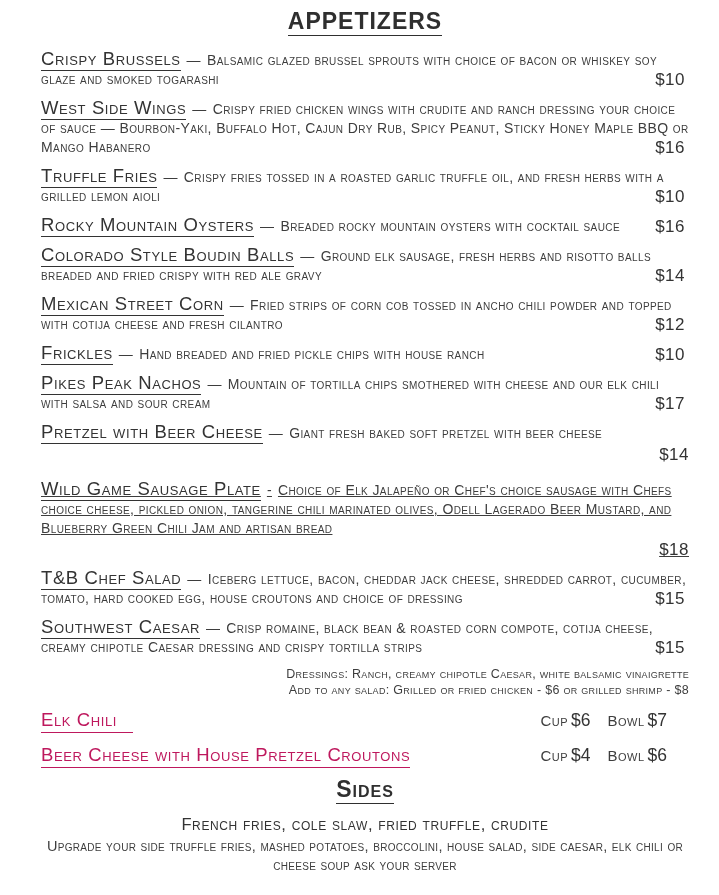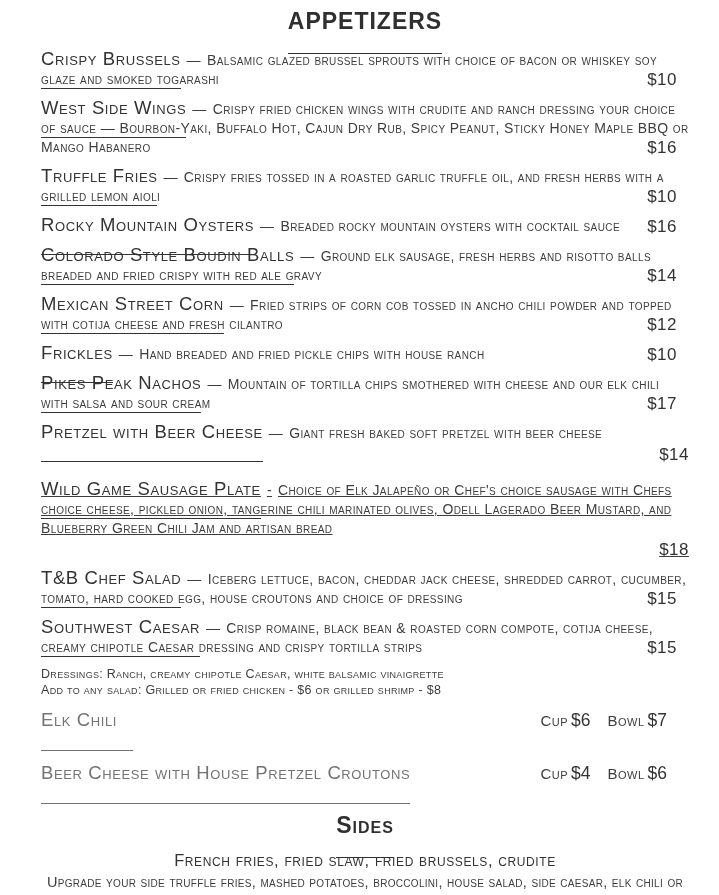--- a/index.html
+++ b/index.html
@@ -20,69 +20,70 @@
   .sec-title{
     margin:10px 0 14px;
     text-align:center;
     font-size:23px;
     font-weight:600;
     letter-spacing:1px;
     color:#2f2f2f;
   }
   .sec-title.first{margin-top:0;}
   .sec-title.tight{margin:8px 0 12px;}
-  .u{border-bottom:1.6px solid currentColor;padding-bottom:19px;}
+  .u{border-bottom:1.6px solid currentColor;padding-bottom:1px;}
   .u.ext{padding-right:16px;}
   
   .item{
     position:relative;
     margin-bottom:9px;
     font-size:14px;
     line-height:19px;
     letter-spacing:0.4px;
   }
   .item.gap-top{margin-top:15px;text-decoration:underline;}
   .iname{
     font-size:18.5px;
     letter-spacing:0.6px;
     color:#333333;
   }
   .isep{margin:0 6px;}
   .iprice{
     position:absolute;
-    right:12px;bottom:0;
+    right:4px;bottom:0;
     font-size:17px;
     letter-spacing:0.5px;
     color:#333333;
   }
   .item.pbelow .iprice{
     position:static;
     display:block;
     text-align:right;
     margin-top:2px;
   }
   
   .notes{margin:2px 0 4px;}
   .note{
     margin:0;
     font-size:12.5px;
     line-height:16px;
     letter-spacing:0.3px;
+    text-align:right;
   }
   
   .cbrow{
     display:flex;
     justify-content:space-between;
     align-items:baseline;
     margin-top:11px;
   }
   .cbname{
     font-size:18.5px;
     letter-spacing:0.6px;
-    color:#737373;
+    color:#be185d;
     text-align:center;
   }
   .cbprices{
     display:flex;
     align-items:baseline;
     padding-right:22px;
     white-space:nowrap;
     margin-left:36px;
   }
   .cblabel{font-size:15px;letter-spacing:0.5px;}
@@ -197,17 +198,17 @@
         <span class="cblabel">Cup</span>
         <span class="cbval">$4</span>
         <span class="cblabel cbgap">Bowl</span>
         <span class="cbval">$6</span>
       </span>
     </div>
   </div>
 
   <div>
     <h1 class="sec-title tight"><span class="u">Sides</span></h1>
-    <p class="sides-featured">French fries, fried slaw, fried brussels, crudite</p>
+    <p class="sides-featured">French fries, cole slaw, fried truffle, crudite</p>
     <p class="sides-upgrade">Upgrade your side truffle fries, mashed potatoes, broccolini, house salad, side caesar, elk chili or cheese soup ask your server</p>
   </div>
 
 </div>
 
 </body></html>

